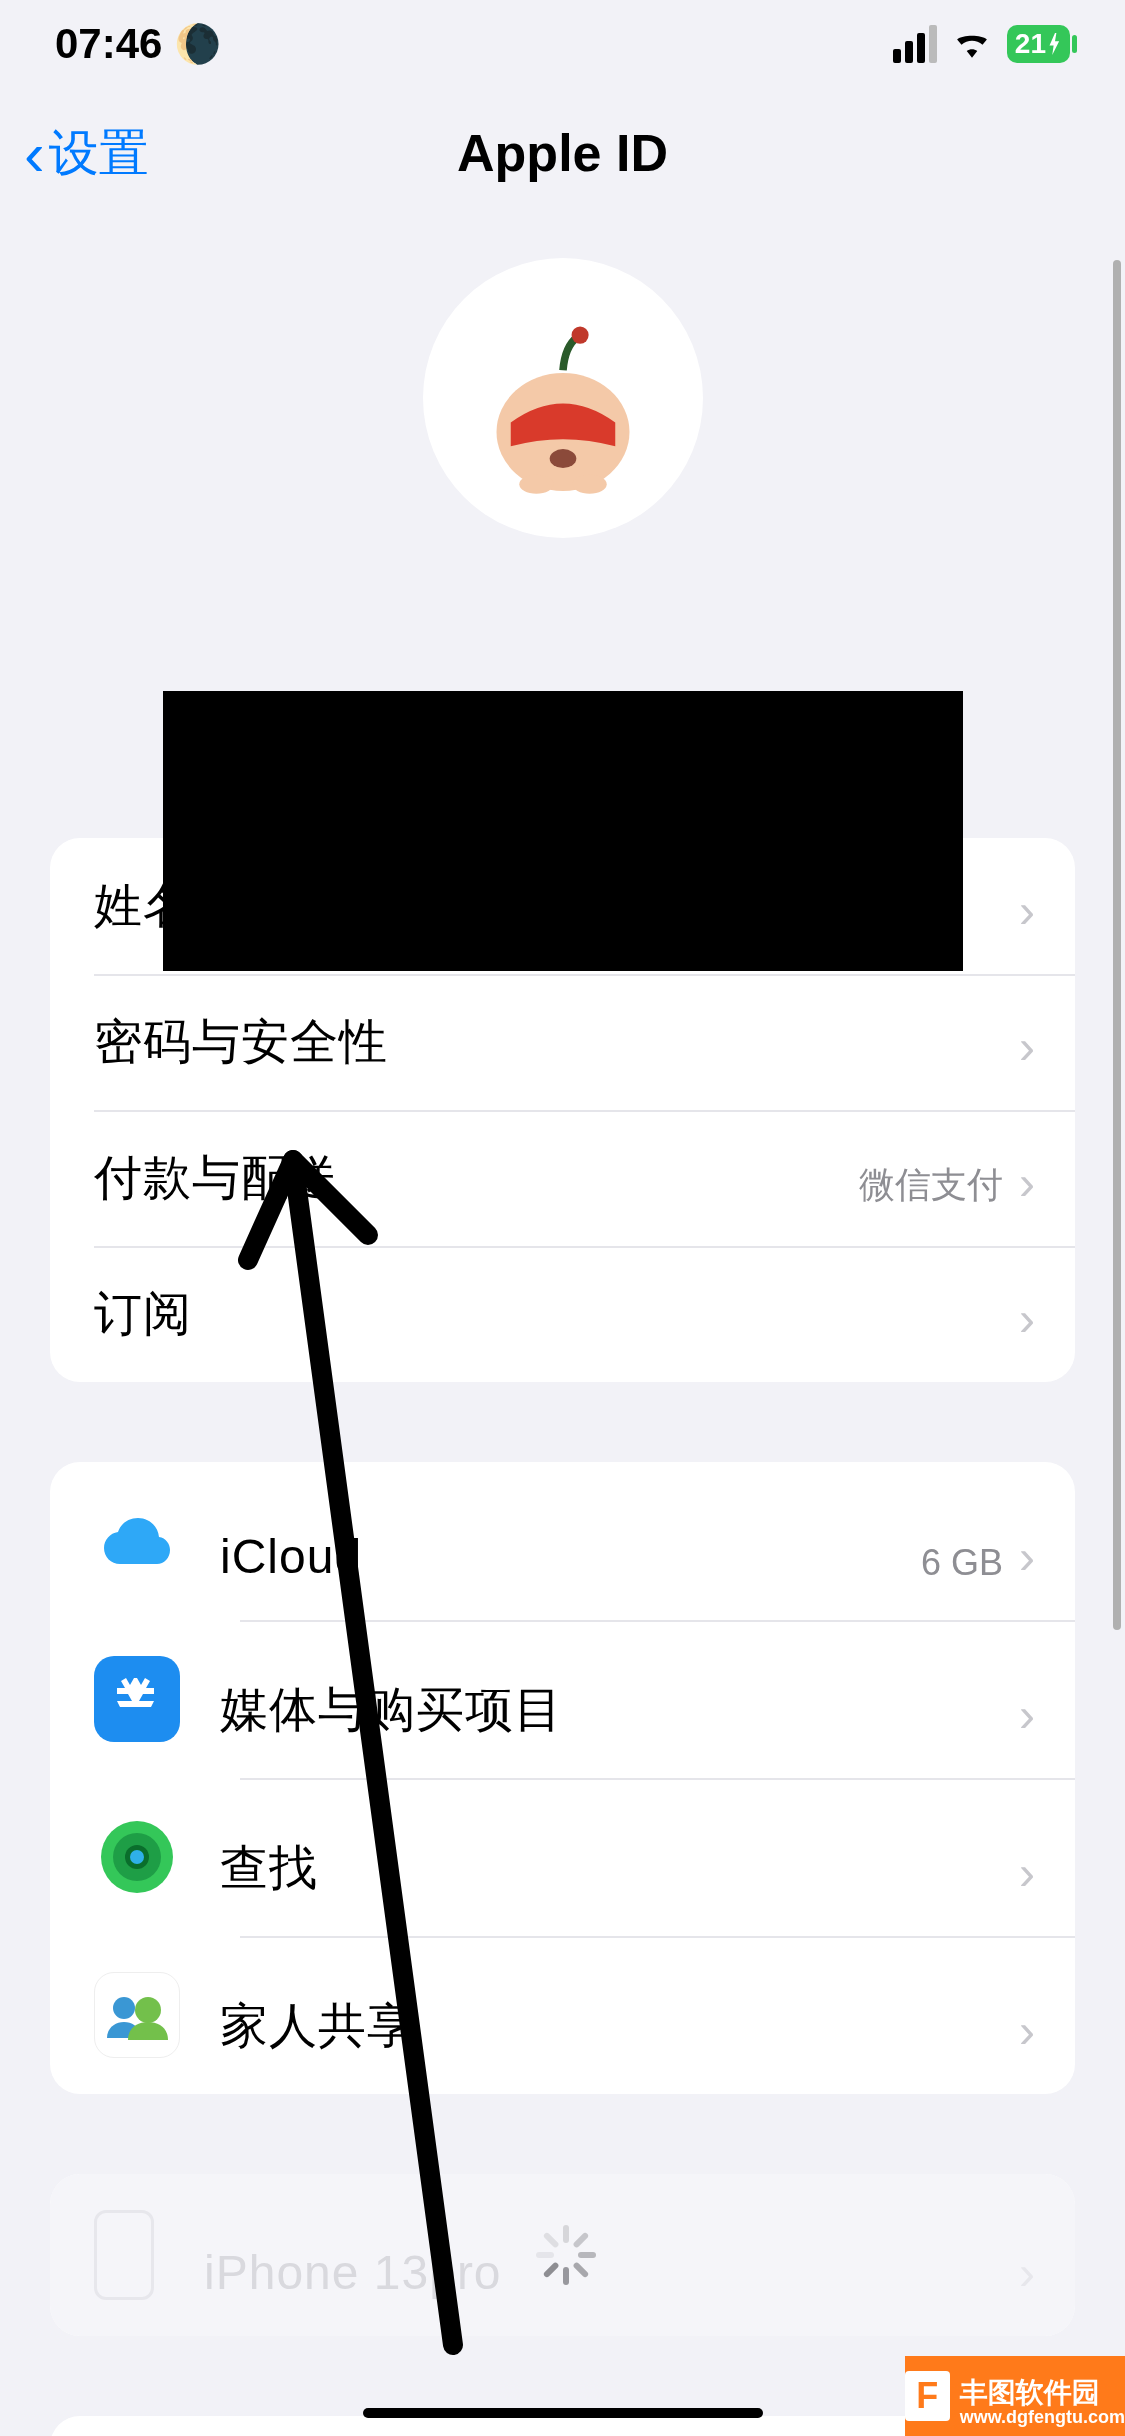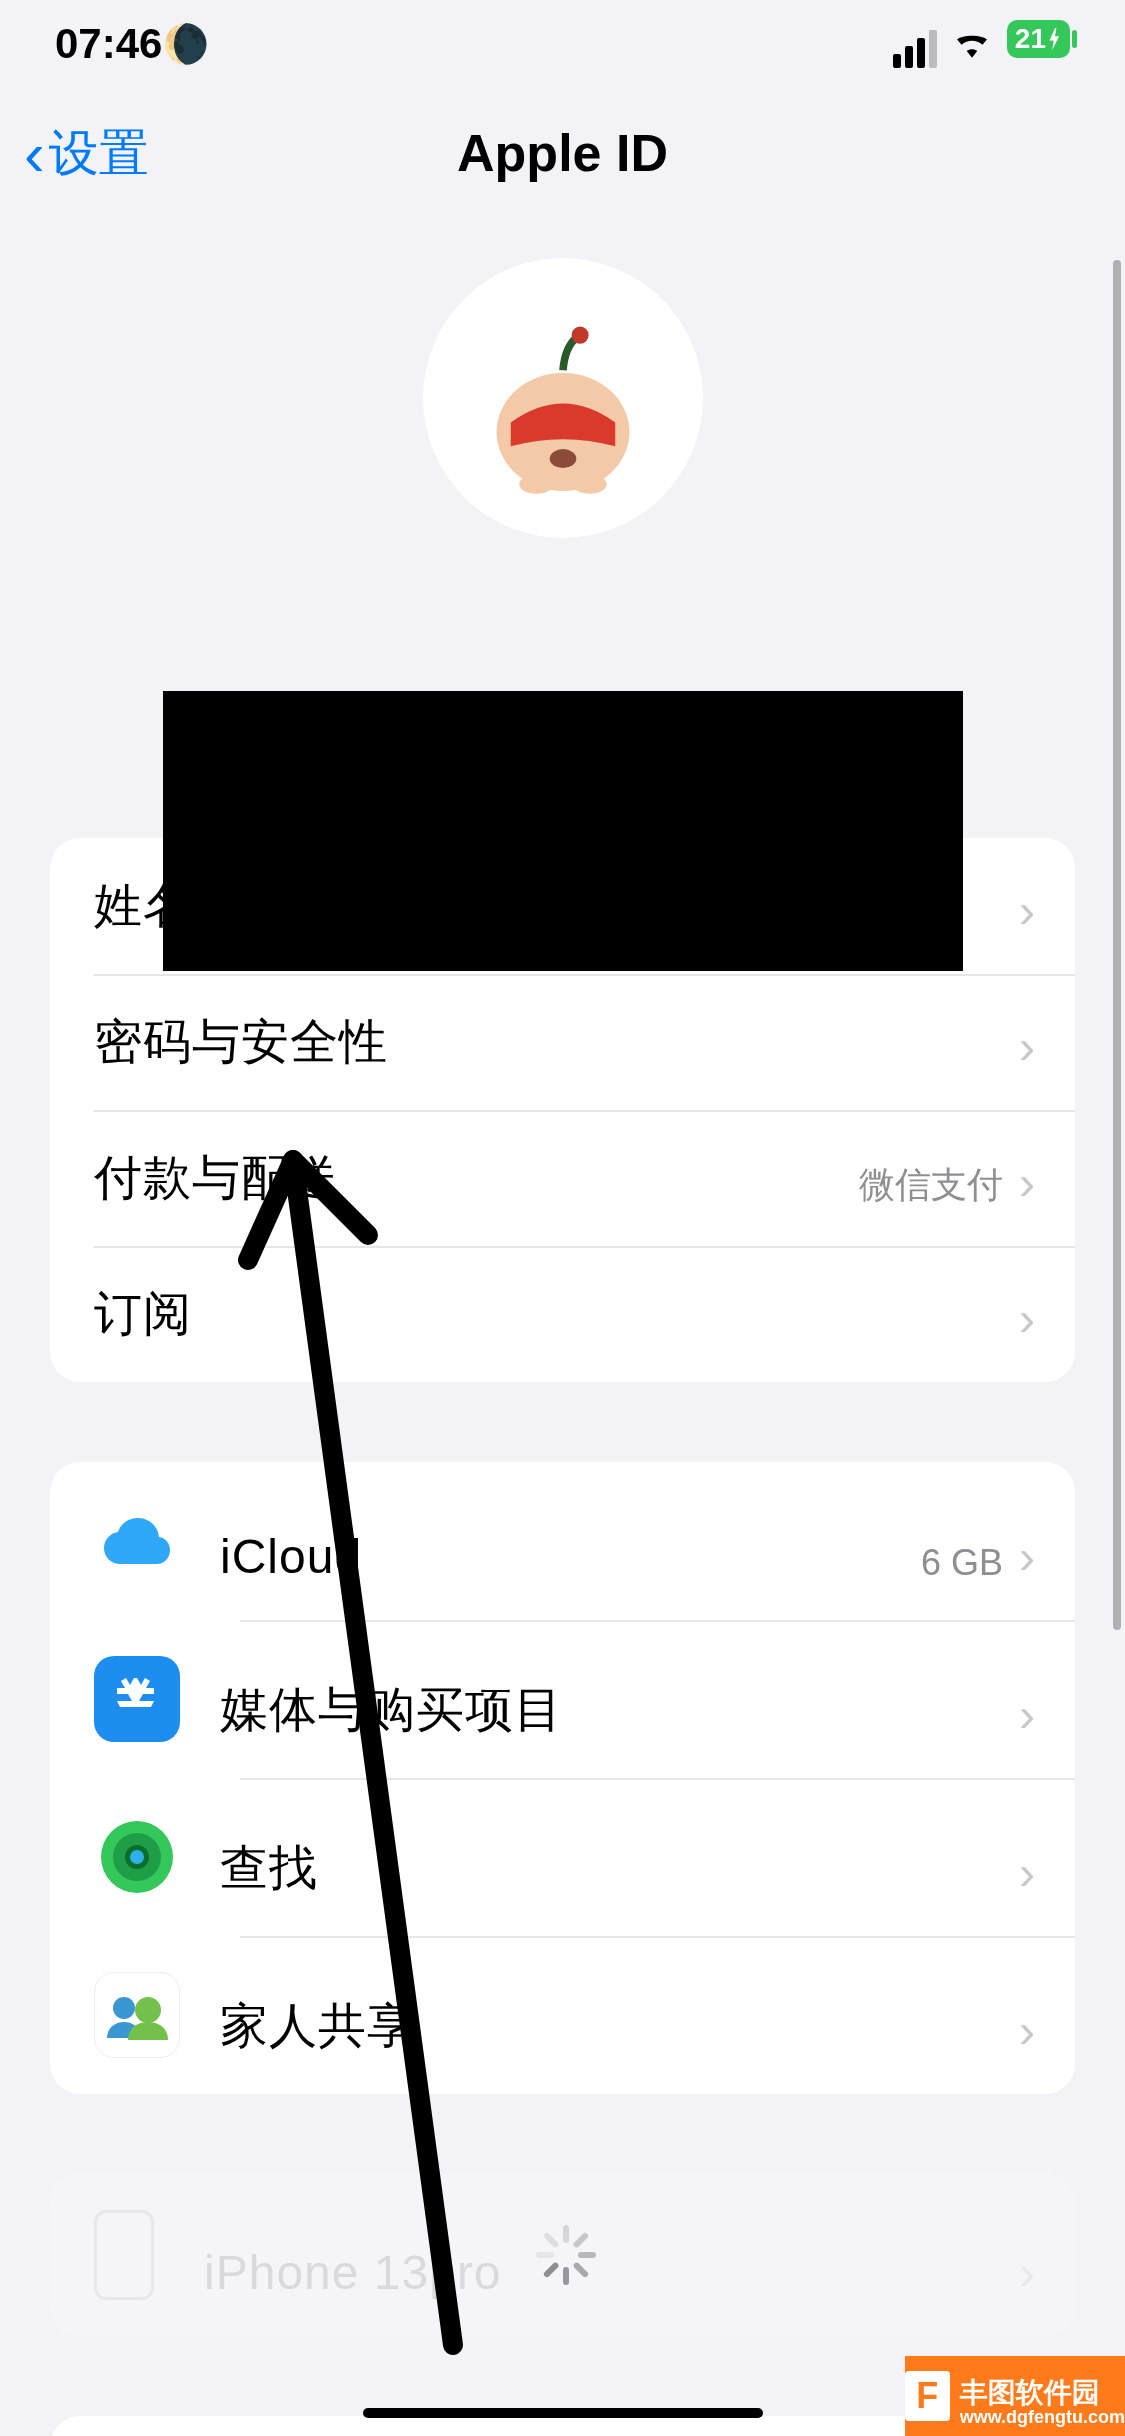--- a/index.html
+++ b/index.html
@@ -13,22 +13,22 @@
     }
     .status-bar {
       height: 88px;
       display: flex;
       justify-content: space-between;
       align-items: center;
       padding: 0 55px 0 55px;
       font-size: 42px;
       font-weight: 600;
     }
-    .status-left { display: flex; align-items: center; }
-    .status-right { display: flex; gap: 14px; }
+    .status-left { display: flex; align-items: center; gap: 12px; }
+    .status-right { display: flex; align-items: center; gap: 14px; }
     .moon { font-size: 38px; }
     .signal-bars { display:flex; align-items:flex-end; gap:4px; }
     .signal-bars span { width:8px; background:#000; border-radius:2px; }
     .signal-bars span:nth-child(1){height:14px;}
     .signal-bars span:nth-child(2){height:22px;}
     .signal-bars span:nth-child(3){height:30px;}
     .signal-bars span:nth-child(4){height:38px; background:#bbb;}
     .battery {
       background:#34c759; color:#fff; font-size:28px; font-weight:700;
       padding:2px 8px; border-radius:10px; display:flex; align-items:center;

